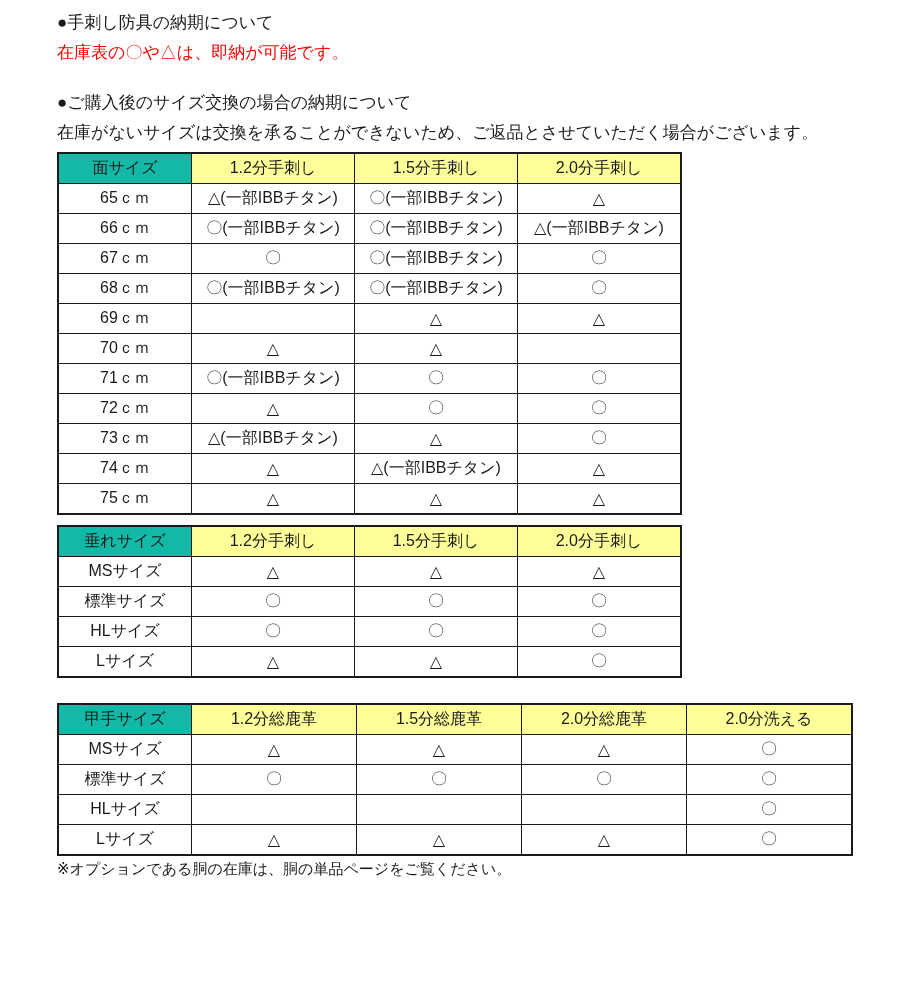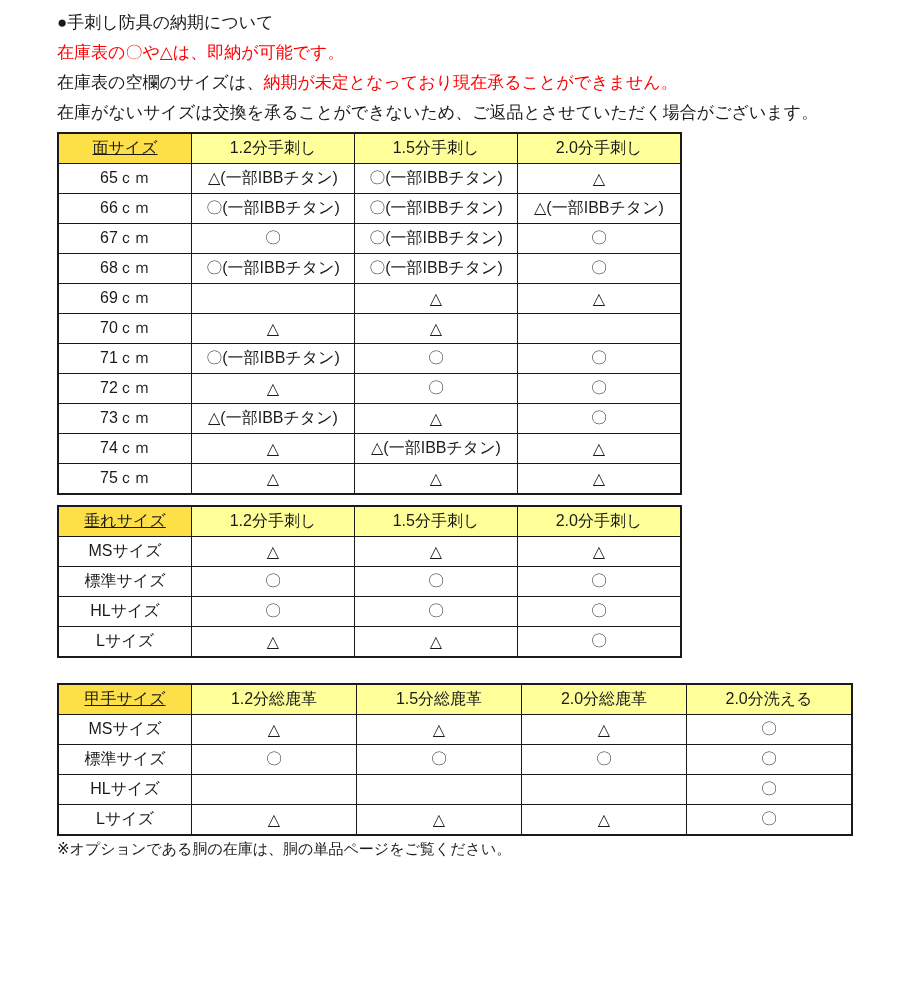--- a/index.html
+++ b/index.html
@@ -16,21 +16,21 @@
     padding: 8px 0 0 57px;
     overflow: hidden;
     background: #ffffff;
   }
   .intro p {
     margin: 0;
     font-size: 17px;
     line-height: 30px;
     white-space: nowrap;
   }
-  .red { color: #ff0000; }
+  .red { color: #ff0000; font-family: Liberation Serif, serif; }
   .gap-before-heading2 { margin-top: 20px !important; }
   .gap-before-contact  { margin-top: 26px !important; }
 
   table.tbl {
     border-collapse: collapse;
     table-layout: fixed;
     border: 2px solid #1a1a1a;
   }
   table.tbl th, table.tbl td {
     border: 1px solid #1a1a1a;
@@ -38,21 +38,21 @@
     padding: 0 2px;
     text-align: center;
     vertical-align: middle;
     font-size: 16px;
     font-weight: normal;
     white-space: nowrap;
     overflow: hidden;
     background: #ffffff;
   }
   table.tbl th.value-col { background: #ffff99; }
-  table.tbl th.size-col  { background: #fde047; text-decoration: underline; }
+  table.tbl th.size-col  { background: #14b8a6; }
 
   table.tbl-small th.size-col  { width: 128px; }
   table.tbl-small th.value-col { width: 158px; }
   table.tbl-wide  th.size-col  { width: 128px; }
   table.tbl-wide  th.value-col { width: 160px; }
 
   #table-men  { margin-top: 4px; }
   #table-tare { margin-top: 10px; }
   #table-kote { margin-top: 25px; padding-left: 24px; }
 
@@ -63,21 +63,21 @@
   }
 </style>
 </head>
 <body>
 
 <div class="page">
 
   <div class="intro">
     <p>●手刺し防具の納期について</p>
     <p class="red">在庫表の〇や△は、即納が可能です。</p>
-    <p><span>在庫表の空欄のサイズは、</span><span class="red">納期が未定となっており現在承ることができません。</span></p>
+    <p class="gap-before-heading2">●ご購入後のサイズ交換の場合の納期について</p>
     <p>在庫がないサイズは交換を承ることができないため、ご返品とさせていただく場合がございます。</p>
   </div>
 
   <table class="tbl tbl-small" id="table-men">
     <thead>
         <tr>
           <th class="size-col">面サイズ</th>
           <th class="value-col">1.2分手刺し</th>
           <th class="value-col">1.5分手刺し</th>
           <th class="value-col">2.0分手刺し</th>

